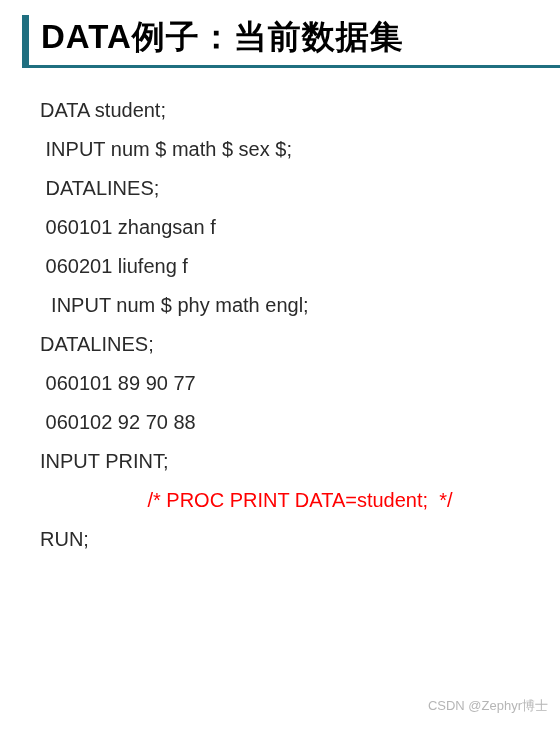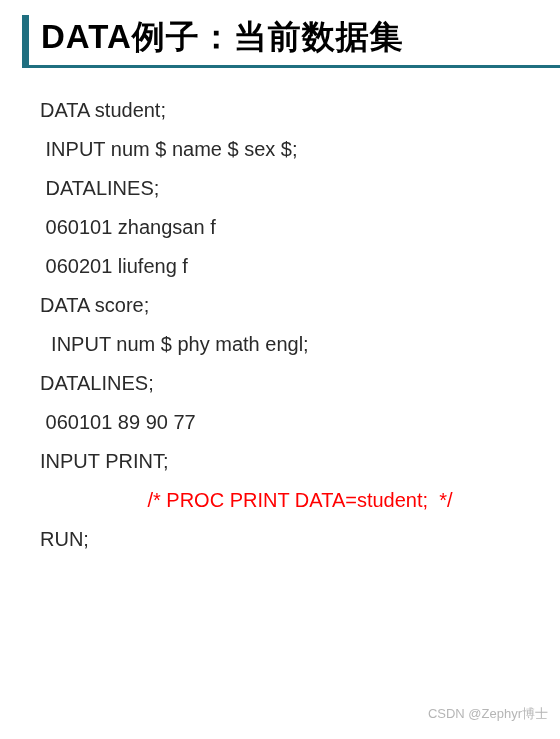--- a/index.html
+++ b/index.html
@@ -47,45 +47,45 @@
       line-height: 1.95;
       font-family: "Microsoft YaHei", Arial, sans-serif;
       white-space: pre;
     }
     .code-line.red {
       color: #ff0000;
       text-align: center;
     }
     .watermark {
       position: absolute;
-      bottom: 16px;
+      bottom: 24px;
       right: 12px;
       font-size: 13px;
       color: rgba(120, 120, 120, 0.55);
       font-family: Arial, sans-serif;
     }
   </style>
 </head>
 <body>
 
 <div class="title-wrapper">
   <div class="title-bar">
     <div class="title">DATA例子：当前数据集</div>
   </div>
   <div class="title-underline"></div>
 </div>
 
 <div class="code-area">
     <div class="code-line">DATA student;</div>
-    <div class="code-line"> INPUT num $ name $ sex $;</div>
+    <div class="code-line"> INPUT num $ math $ sex $;</div>
     <div class="code-line"> DATALINES;</div>
     <div class="code-line"> 060101 zhangsan f</div>
     <div class="code-line"> 060201 liufeng f</div>
-    <div class="code-line">DATA score;</div>
     <div class="code-line">  INPUT num $ phy math engl;</div>
     <div class="code-line">DATALINES;</div>
     <div class="code-line"> 060101 89 90 77</div>
+    <div class="code-line"> 060102 92 70 88</div>
     <div class="code-line">INPUT PRINT;</div>
     <div class="code-line red">/* PROC PRINT DATA=student;  */</div>
     <div class="code-line">RUN;</div>
   </div>
 
 <div class="watermark">CSDN @Zephyr博士</div>
 
 </body></html>

